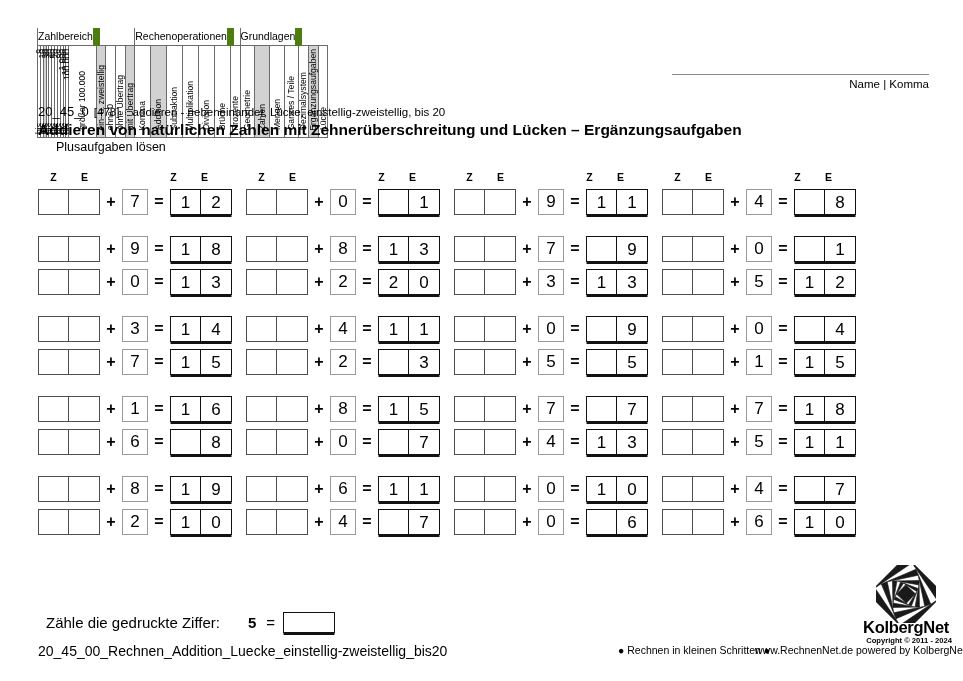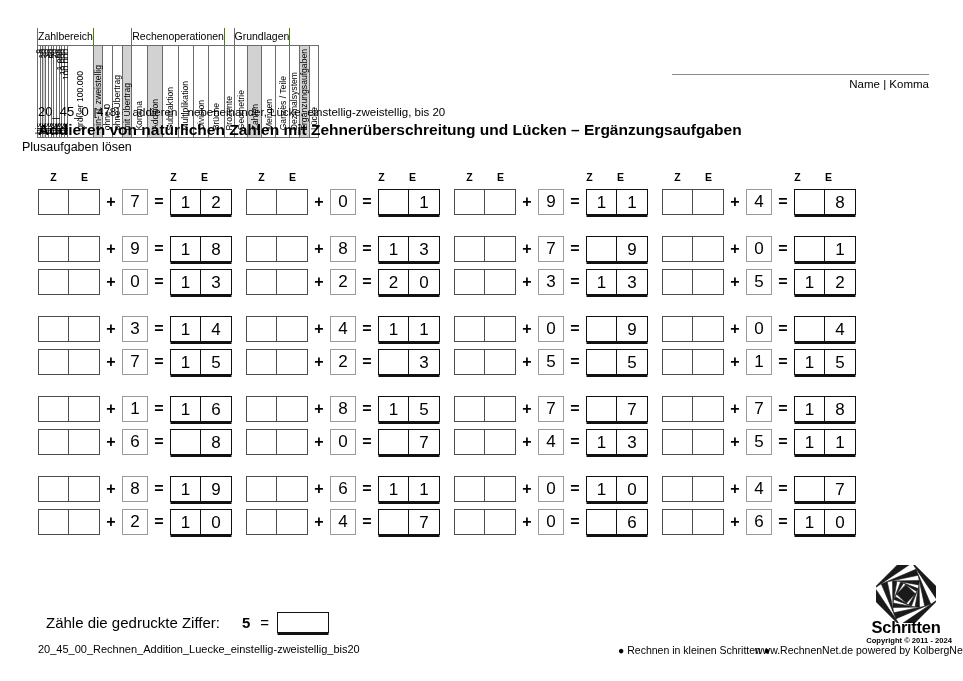--- a/index.html
+++ b/index.html
@@ -22,21 +22,21 @@
     height: 17px;
     font-size: 10.5px;
     font-weight: normal;
     text-align: center;
     vertical-align: middle;
     border-bottom: 1px solid #6b6b6b;
     white-space: nowrap;
   }
   .grp-row td.blank { border-bottom: none; }
   .grp-row td.sideL { border-left: 1px solid #6b6b6b; }
-  .grp-row td.sideR { border-right: 1px solid #4d7c0f; margin-left: 16px; }
+  .grp-row td.sideR { border-right: 7px solid #4d7c0f; margin-left: 16px; }
 
   .lbl-row td {
     height: 50px;
     border: 1px solid #6b6b6b;
     vertical-align: bottom;
     text-align: center;
     position: relative;
     background: #ffffff;
   }
   .lbl-row td.hl { background: #d2d2d2; }
@@ -79,21 +79,21 @@
     font-size:11.5px; white-space:nowrap;
   }
   .meta-code { font-size:13px; }
   .meta-num { margin-left:2px; }
   .meta-desc { margin-left:10px; }
   .main-title {
     position:absolute; left:38px; top:121px;
     font-size:15.5px; font-weight:bold; white-space:nowrap;text-align:right;
   }
   .sub-title {
-    position:absolute; left:22px; top:140px;
+    position:absolute; left:56px; top:140px;
     font-size:12.5px; white-space:nowrap;
   }
 
   
   .sheet { position:absolute; left:38px; top:170px; width:890px; }
   .cols { display:flex; }
   .col { width:208px; flex:0 0 208px; }
 
   .ze-head {
     display:flex; align-items:center;
@@ -156,33 +156,33 @@
     font-size:17px; line-height:1;
   }
   .result .cell.left { border-right:1.3px solid #111; }
 
   
   .count-task {
     position:absolute; left:46px; top:612px;
     display:flex; align-items:center;
     font-size:15px;
   }
-  .count-task .q { margin-right:22px; }
+  .count-task .q { margin-right:28px; }
   .count-task .digit { font-weight:bold; font-size:15px; margin-right:10px; }
   .count-task .eqs { font-size:15px; margin-right:8px; }
   .count-box {
     width:52px; height:21px;
     border:1.4px solid #111;
     box-shadow: 0 2.5px 0 -0.5px #111;
     background:#fff;
   }
 
   .file-id {
     position:absolute; left:38px; top:643px;
-    font-size:11px; white-space:nowrap;
+    font-size:14px; white-space:nowrap;
   }
 
   
   .footer-motto {
     position:absolute; left:618px; top:644px;
     font-size:10.5px; white-space:nowrap;text-align:right;
   }
   .footer-url {
     position:absolute; left:755px; top:644px;
     font-size:10.5px; white-space:nowrap;
@@ -880,15 +880,15 @@
           <rect x="-27.264383999999996" y="-27.264383999999996" width="54.52876799999999" height="54.52876799999999" transform="rotate(78)" fill="#ffffff" stroke="#1a1a1a" stroke-width="1"></rect>
           <rect x="-22.902082559999997" y="-22.902082559999997" width="45.80416511999999" height="45.80416511999999" transform="rotate(89)" fill="#1a1a1a" stroke="#1a1a1a" stroke-width="1"></rect>
           <rect x="-19.237749350399998" y="-19.237749350399998" width="38.475498700799996" height="38.475498700799996" transform="rotate(100)" fill="#ffffff" stroke="#1a1a1a" stroke-width="1"></rect>
           <rect x="-16.159709454335996" y="-16.159709454335996" width="32.31941890867199" height="32.31941890867199" transform="rotate(111)" fill="#1a1a1a" stroke="#1a1a1a" stroke-width="1"></rect>
           <rect x="-13.574155941642237" y="-13.574155941642237" width="27.148311883284475" height="27.148311883284475" transform="rotate(122)" fill="#ffffff" stroke="#1a1a1a" stroke-width="1"></rect>
           <rect x="-11.402290990979479" y="-11.402290990979479" width="22.804581981958957" height="22.804581981958957" transform="rotate(133)" fill="#1a1a1a" stroke="#1a1a1a" stroke-width="1"></rect>
           <rect x="-7" y="-7" width="14" height="14" transform="rotate(45)" fill="#1a1a1a"></rect>
         </g>
     </g>
   </svg>
-  <div class="logo-name">Schritten</div>
+  <div class="logo-name">KolbergNet</div>
   <div class="logo-copy">Copyright © 2011 - 2024</div>
 </div>
 
 </body></html>

